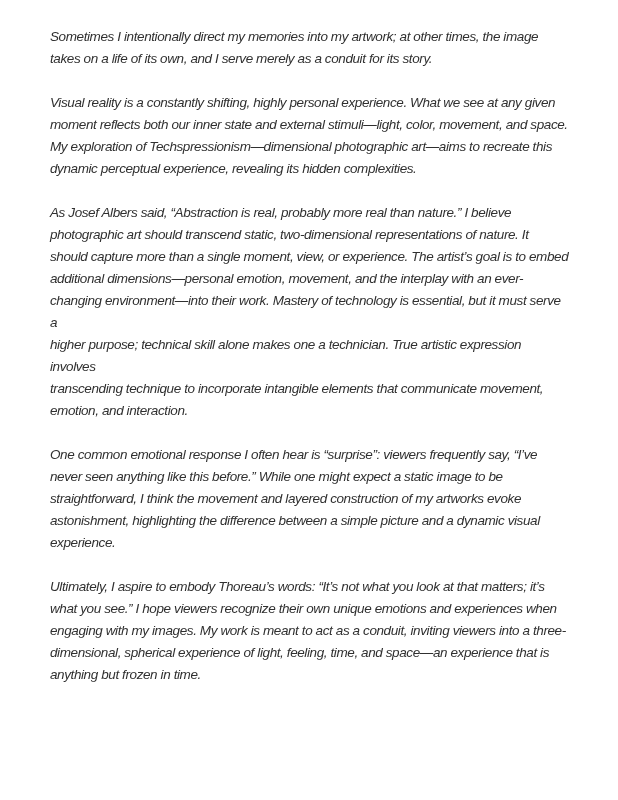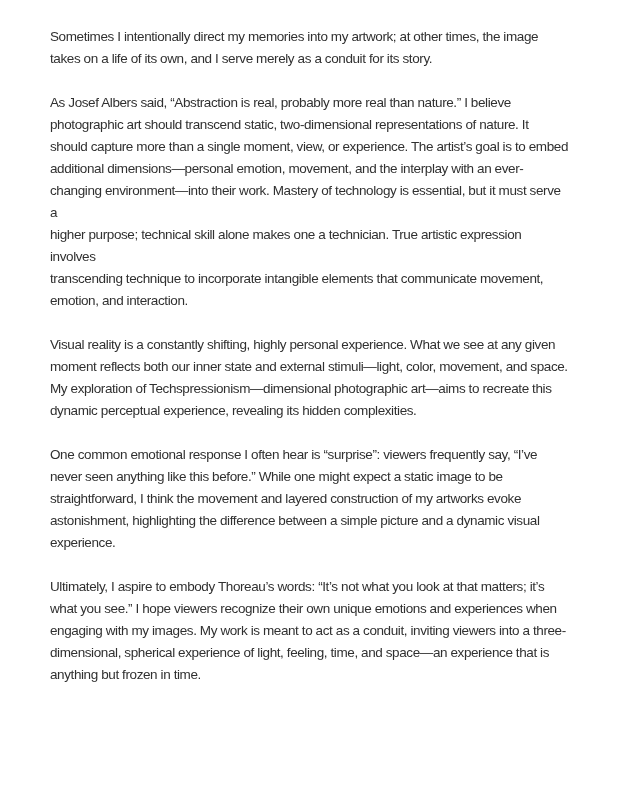--- a/index.html
+++ b/index.html
@@ -13,20 +13,21 @@
     overflow: hidden;
     position: relative;
   }
   .page {
     position: absolute;
     left: 0;
     top: 0;
     width: 618px;
     height: 752px;
     background: #ffffff;
+    font-style: italic;
   }
   .text-block {
     position: absolute;
     left: 50px;
     top: 26px;
     width: 520px;
   }
   .text-block p {
     margin: 0 0 22px 0;
     font-family: "Liberation Sans", "DejaVu Sans", sans-serif;
@@ -38,32 +39,32 @@
     text-align: left;
   }
 </style>
 </head>
 <body>
 
 <div class="page">
   <div class="text-block">
     <p>Sometimes I intentionally direct my memories into my artwork; at other times, the image
 takes on a life of its own, and I serve merely as a conduit for its story.</p>
+    <p>Visual reality is a constantly shifting, highly personal experience. What we see at any given
+moment reflects both our inner state and external stimuli—light, color, movement, and space.
+My exploration of Techspressionism—dimensional photographic art—aims to recreate this
+dynamic perceptual experience, revealing its hidden complexities.</p>
     <p>As Josef Albers said, “Abstraction is real, probably more real than nature.” I believe
 photographic art should transcend static, two-dimensional representations of nature. It
 should capture more than a single moment, view, or experience. The artist’s goal is to embed
 additional dimensions—personal emotion, movement, and the interplay with an ever-
 changing environment—into their work. Mastery of technology is essential, but it must serve a
 higher purpose; technical skill alone makes one a technician. True artistic expression involves
 transcending technique to incorporate intangible elements that communicate movement,
 emotion, and interaction.</p>
-    <p>Visual reality is a constantly shifting, highly personal experience. What we see at any given
-moment reflects both our inner state and external stimuli—light, color, movement, and space.
-My exploration of Techspressionism—dimensional photographic art—aims to recreate this
-dynamic perceptual experience, revealing its hidden complexities.</p>
     <p>One common emotional response I often hear is “surprise”: viewers frequently say, “I’ve
 never seen anything like this before.” While one might expect a static image to be
 straightforward, I think the movement and layered construction of my artworks evoke
 astonishment, highlighting the difference between a simple picture and a dynamic visual
 experience.</p>
     <p>Ultimately, I aspire to embody Thoreau’s words: “It’s not what you look at that matters; it’s
 what you see.” I hope viewers recognize their own unique emotions and experiences when
 engaging with my images. My work is meant to act as a conduit, inviting viewers into a three-
 dimensional, spherical experience of light, feeling, time, and space—an experience that is
 anything but frozen in time.</p>

